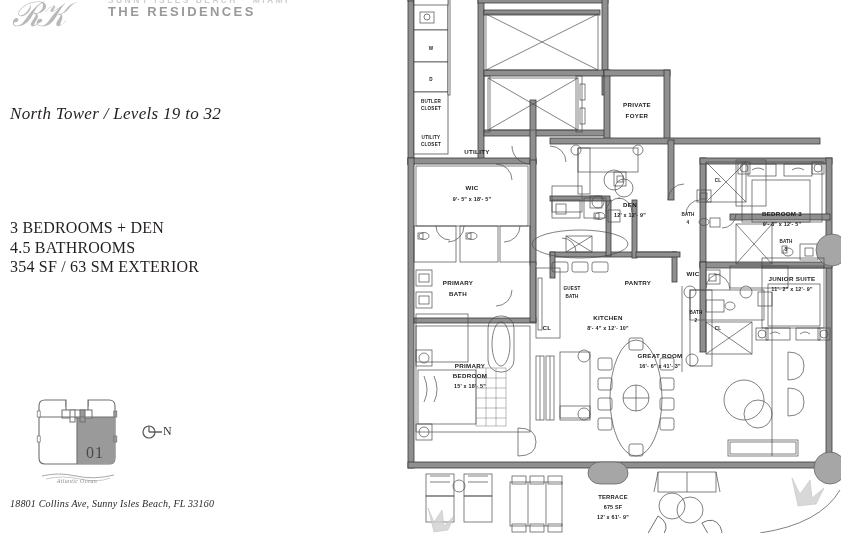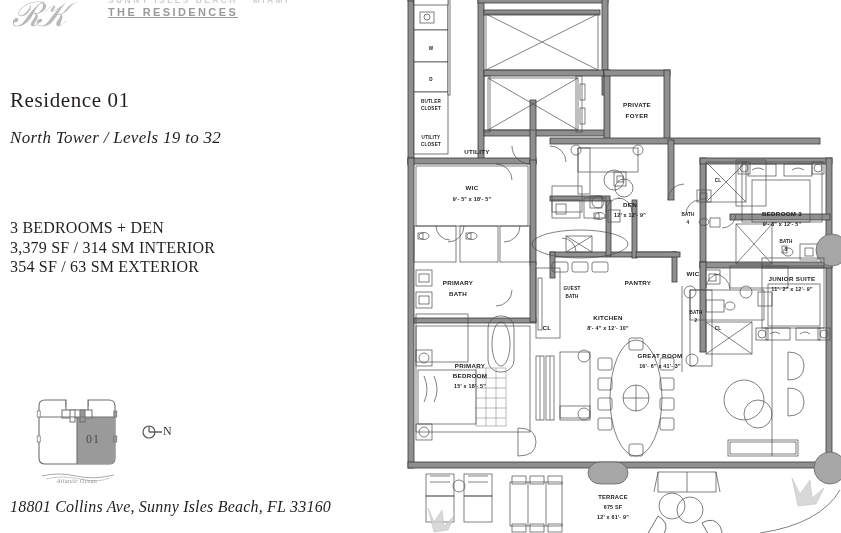--- a/index.html
+++ b/index.html
@@ -9,46 +9,46 @@
   }
   
   #left-panel{position:absolute;left:0;top:0;width:400px;height:385px;}
   #brand{position:absolute;left:8px;top:0px;width:320px;height:34px;}
   #logo-mark{position:absolute;left:4px;top:-4px;width:84px;height:36px;
     font-family:"DejaVu Serif",serif;font-size:34px;color:#b9b9b9;
     font-style:italic;letter-spacing:-6px;line-height:36px;overflow:hidden;}
   #brand-lines{position:absolute;left:100px;top:-6px;}
   .brand-top{font-size:8.5px;letter-spacing:2.4px;color:#cfcfcf;font-weight:bold;
     line-height:12px;white-space:nowrap;}
-  .brand-sub{font-size:11px;letter-spacing:2.4px;color:#9a9a9a;font-weight:bold;
-    line-height:12px;white-space:nowrap;text-decoration:underline;}
+  .brand-sub{font-size:13px;letter-spacing:2.4px;color:#9a9a9a;font-weight:bold;
+    line-height:12px;white-space:nowrap;}
 
   #title-block{position:absolute;left:10px;top:88px;width:330px;}
   #res-title{font-family:"Liberation Serif",serif;font-size:21px;color:#231f20;
     letter-spacing:.6px;line-height:24px;}
   #res-sub{font-family:"Liberation Serif",serif;font-style:italic;font-size:17px;
     color:#231f20;margin-top:16px;letter-spacing:.3px;}
 
   #specs{position:absolute;left:10px;top:218px;width:340px;}
   #specs div{font-family:"Liberation Serif",serif;font-size:16px;color:#231f20;
     line-height:19.5px;letter-spacing:.2px;}
 
   
   #keyplan{position:absolute;left:36px;top:396px;width:82px;height:74px;}
   #kp-svg{position:absolute;left:0;top:0;}
-  #kp-label{position:absolute;left:50px;top:36px;font-family:"Liberation Serif",serif;
-    font-size:12px;color:#4a4a4a;letter-spacing:1px;}
+  #kp-label{position:absolute;left:50px;top:48px;font-family:"Liberation Serif",serif;
+    font-size:16px;color:#4a4a4a;letter-spacing:1px;}
   #ocean-label{position:absolute;left:36px;top:478px;width:82px;text-align:center;
     font-family:"Liberation Serif",serif;font-style:italic;font-size:6px;color:#8d8d8d;
     letter-spacing:.3px;}
   #northind{position:absolute;left:140px;top:422px;width:48px;height:22px;}
   #north-letter{position:absolute;left:23px;top:2px;font-family:"Liberation Serif",serif;
     font-size:12px;color:#333;}
   #address{position:absolute;left:10px;top:498px;font-family:"Liberation Serif",serif;
-    font-style:italic;font-size:16px;color:#231f20;letter-spacing:.2px;}
+    font-style:italic;font-size:10px;color:#231f20;letter-spacing:.2px;}
 
   
   #plan-wrap{position:absolute;left:400px;top:0;width:441px;height:533px;}
   #plan-svg{display:block;}
   .rm{font-family:"Liberation Sans",sans-serif;font-weight:bold;fill:#1a1a1a;
     text-anchor:middle;}
   .rm-n{font-size:6.2px;letter-spacing:.3px;}
   .rm-s{font-size:5.4px;letter-spacing:.2px;}
   .rm-xs{font-size:4.6px;letter-spacing:.2px;}
   .rm-t{font-size:5.8px;letter-spacing:.2px;}
@@ -60,27 +60,26 @@
 
   <div id="brand">
     <div id="logo-mark">ℛ𝒦</div>
     <div id="brand-lines">
       <div class="brand-top">SUNNY ISLES BEACH · MIAMI</div>
       <div class="brand-sub">THE RESIDENCES</div>
     </div>
   </div>
 
   <div id="title-block">
-    <div id="res-title">Residence 01</div>
     <div id="res-sub">North Tower / Levels 19 to 32</div>
   </div>
 
   <div id="specs">
     <div>3 BEDROOMS + DEN</div>
-    <div>3,379 SF / 314 SM INTERIOR</div>
+    <div>4.5 BATHROOMS</div>
     <div>354 SF / 63 SM EXTERIOR</div>
   </div>
 
   <div id="keyplan">
     <svg id="kp-svg" width="82" height="74" viewBox="0 0 82 74">
       <path d="M3 10 Q3 4 9 4 L30 4 L30 10 L52 10 L52 4 L73 4 Q79 4 79 10 L79 62 Q79 68 73 68 L9 68 Q3 68 3 62 Z" fill="#ffffff" stroke="#6e6e6e" stroke-width="1.1"></path>
       <path d="M41 21 L41 68 L73 68 Q79 68 79 62 L79 21 Z" fill="#9a9a9a" stroke="none"></path>
       <path d="M30 4 L30 21 L52 21 L52 4" fill="#ffffff" stroke="#6e6e6e" stroke-width="1.1"></path>
       <rect x="26" y="14" width="30" height="8" fill="#ffffff" stroke="#6e6e6e" stroke-width="1"></rect>
       <rect x="34" y="14" width="5" height="12" fill="#ffffff" stroke="#6e6e6e" stroke-width="1"></rect>

